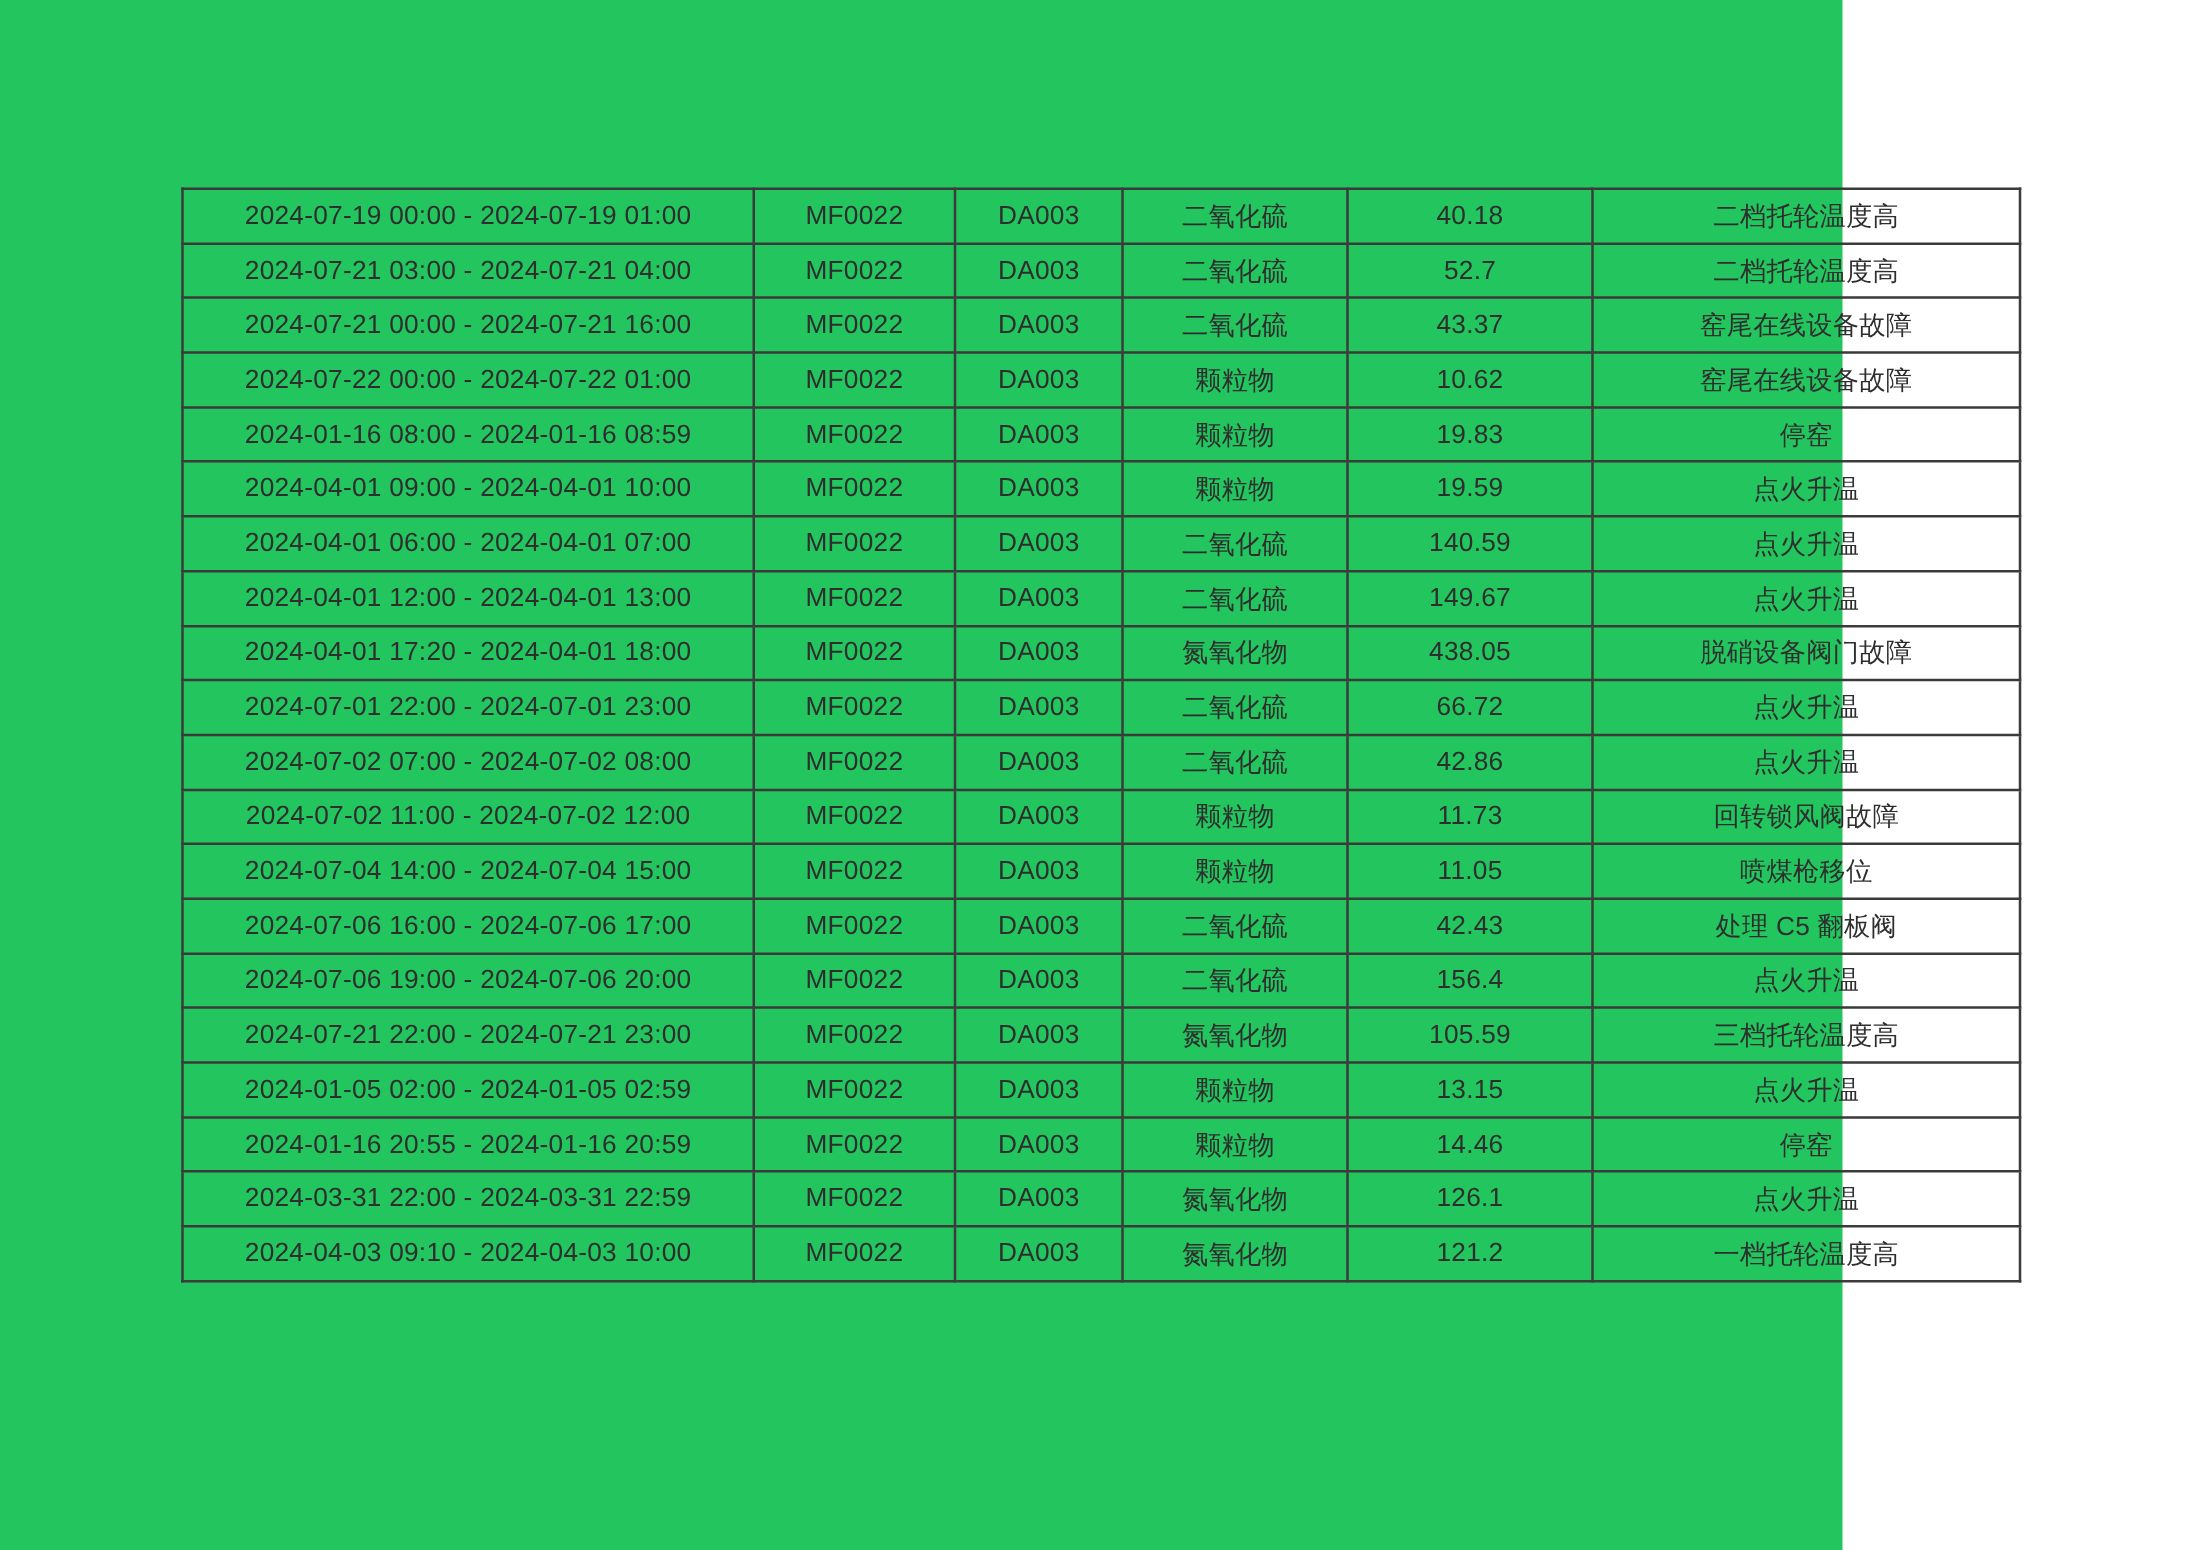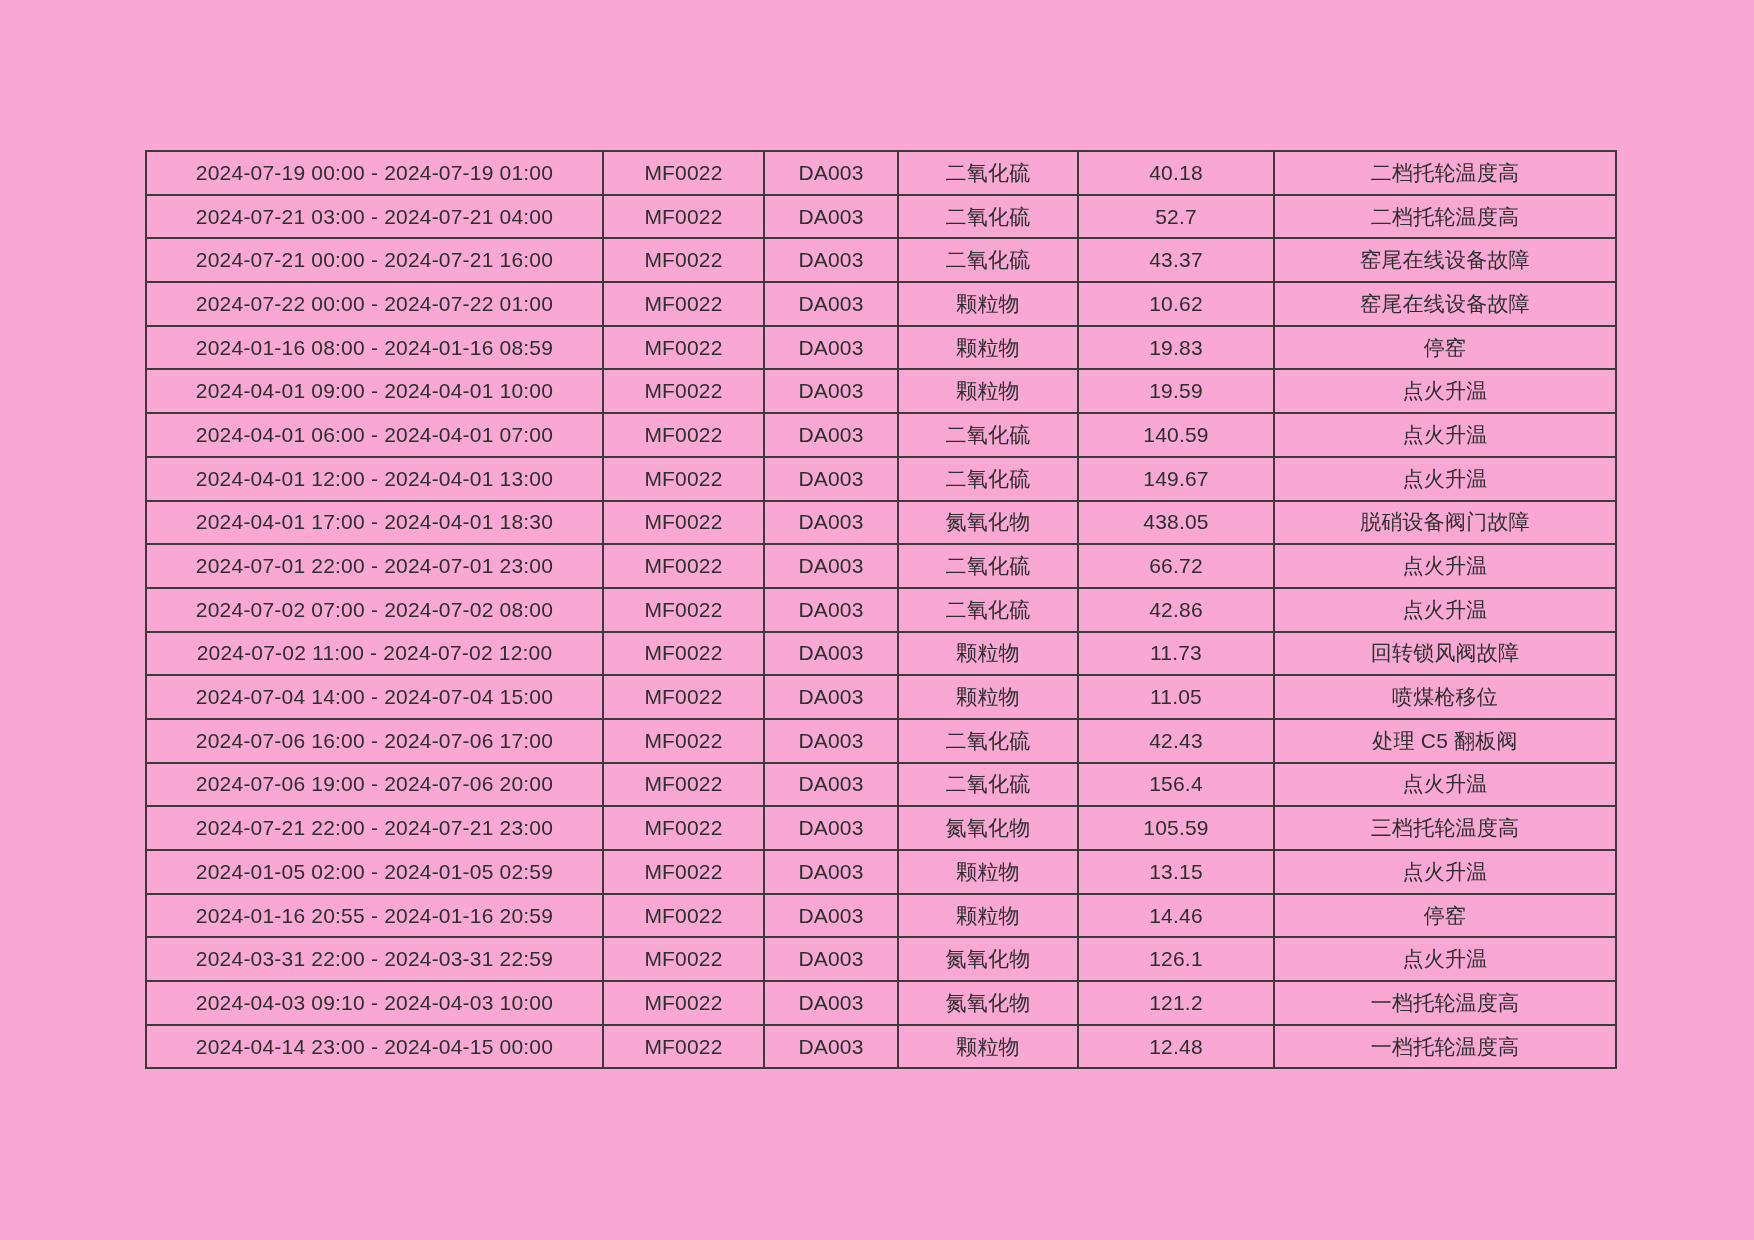--- a/index.html
+++ b/index.html
@@ -5,23 +5,23 @@
   * { margin: 0; padding: 0; box-sizing: border-box; }
   html, body {
     width: 1754px;
     height: 1240px;
     background: #ffffff;
     font-family: "Liberation Sans", "DejaVu Sans", sans-serif;
     overflow: hidden;
   }
   .page {
     position: relative;
-    width: 1754px;
+    width: 1474px;
     height: 1240px;
-    background: #f9a8d4;
+    background: #22c55e;
   }
   .data-table {
     position: absolute;
     left: 145px;
     top: 150px;
     width: 1470px;
     border-collapse: collapse;
     table-layout: fixed;
     color: #2e2e2e;
   }
@@ -109,21 +109,21 @@
         </tr>
         <tr>
           <td>2024-04-01 12:00 - 2024-04-01 13:00</td>
           <td>MF0022</td>
           <td>DA003</td>
           <td>二氧化硫</td>
           <td>149.67</td>
           <td>点火升温</td>
         </tr>
         <tr>
-          <td>2024-04-01 17:00 - 2024-04-01 18:30</td>
+          <td>2024-04-01 17:20 - 2024-04-01 18:00</td>
           <td>MF0022</td>
           <td>DA003</td>
           <td>氮氧化物</td>
           <td>438.05</td>
           <td>脱硝设备阀门故障</td>
         </tr>
         <tr>
           <td>2024-07-01 22:00 - 2024-07-01 23:00</td>
           <td>MF0022</td>
           <td>DA003</td>
@@ -202,25 +202,17 @@
           <td>氮氧化物</td>
           <td>126.1</td>
           <td>点火升温</td>
         </tr>
         <tr>
           <td>2024-04-03 09:10 - 2024-04-03 10:00</td>
           <td>MF0022</td>
           <td>DA003</td>
           <td>氮氧化物</td>
           <td>121.2</td>
-          <td>一档托轮温度高</td>
-        </tr>
-        <tr>
-          <td>2024-04-14 23:00 - 2024-04-15 00:00</td>
-          <td>MF0022</td>
-          <td>DA003</td>
-          <td>颗粒物</td>
-          <td>12.48</td>
           <td>一档托轮温度高</td>
         </tr>
       </tbody>
   </table>
 </div>
 
 </body></html>

